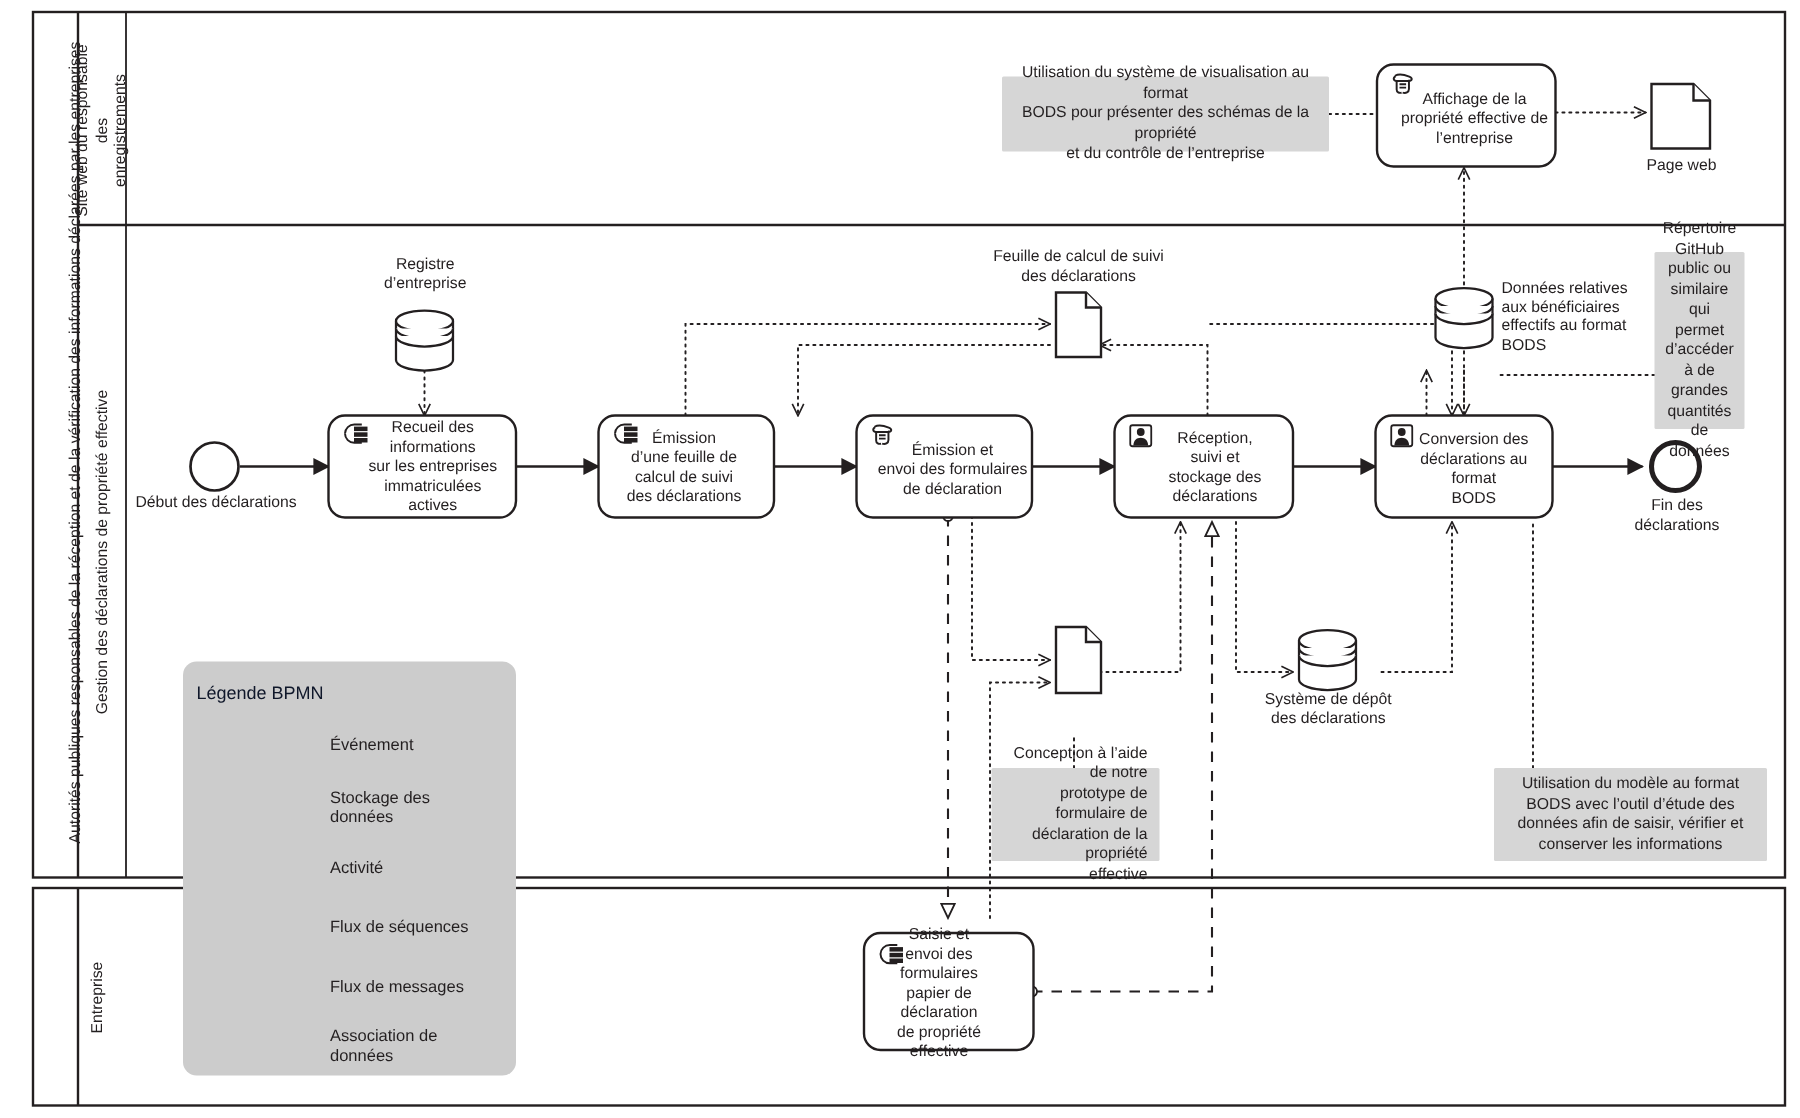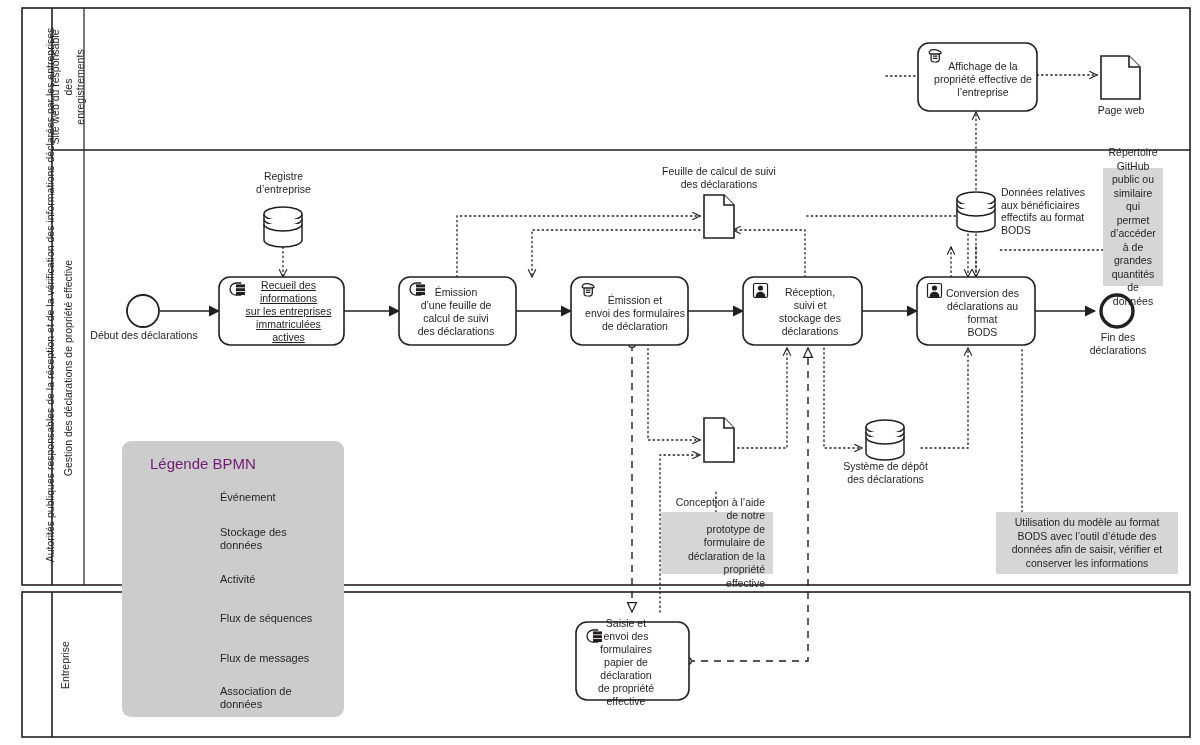--- a/index.html
+++ b/index.html
@@ -80,23 +80,23 @@
   #legend {
     position: absolute;
     left: 122px; top: 441px;
     width: 222px; height: 276px;
     background: #cccccc;
     border-radius: 9px;
     box-sizing: border-box;
   }
   #legend-title {
     position: absolute;
-    left: 28px; top: 14px;
-    font-size: 15px;
-    color: #701a75;
+    left: 9px; top: 14px;
+    font-size: 12px;
+    color: #0f172a;
   }
   .legend-text {
     position: absolute;
     left: 98px;
     font-size: 11px;
     line-height: 13px;
     color: #231f20;
     white-space: pre-line;
   }
 </style>
@@ -318,21 +318,21 @@
 enregistrements</div>
 
   <div class="lane-title vert" style="left:-77px; top:353px; width:290px; height:30px;">Gestion des déclarations de propriété effective</div>
 
   <div class="lane-title vert" style="left:20px; top:650px; width:90px; height:30px;">Entreprise</div>
 
   <div class="lbl" style="left:88px; top:329px; width:112px;">Début des déclarations</div>
   <div class="lbl" style="left:1068px; top:331px; width:100px;">Fin des
 déclarations</div>
 
-  <div class="task-label" style="left:225px; top:281px; width:115px; height:60px; padding-left:12px; box-sizing:border-box;text-decoration:underline;">Recueil des
+  <div class="task-label" style="left:225px; top:281px; width:115px; height:60px; padding-left:12px; box-sizing:border-box;">Recueil des
 informations
 sur les entreprises
 immatriculées
 actives</div>
   <div class="task-label" style="left:396px; top:283px; width:110px; height:58px; padding-left:10px; box-sizing:border-box;">Émission
 d’une feuille de
 calcul de suivi
 des déclarations</div>
   <div class="task-label" style="left:575px; top:286px; width:110px; height:54px; padding-left:10px; box-sizing:border-box;">Émission et
 envoi des formulaires
@@ -358,20 +358,23 @@
 
   <div class="lbl" style="left:236px; top:170px; width:95px;">Registre
 d’entreprise</div>
   <div class="lbl left" style="left:1001px; top:186px; width:105px;">Données relatives
 aux bénéficiaires
 effectifs au format
 BODS</div>
   <div class="lbl" style="left:828px; top:460px; width:115px;">Système de dépôt
 des déclarations</div>
 
+  <div class="note" style="left:668px; top:51px; width:218px; height:50px;">Utilisation du système de visualisation au format
+BODS pour présenter des schémas de la propriété
+et du contrôle de l’entreprise</div>
   <div class="note" style="left:1103px; top:168px; width:60px; height:118px;">Répertoire
 GitHub public ou
 similaire qui
 permet
 d’accéder à de
 grandes
 quantités de
 données</div>
   <div class="note" style="left:661px; top:512px; width:112px; height:62px;text-align:right;">Conception à l’aide de notre
 prototype de formulaire de

